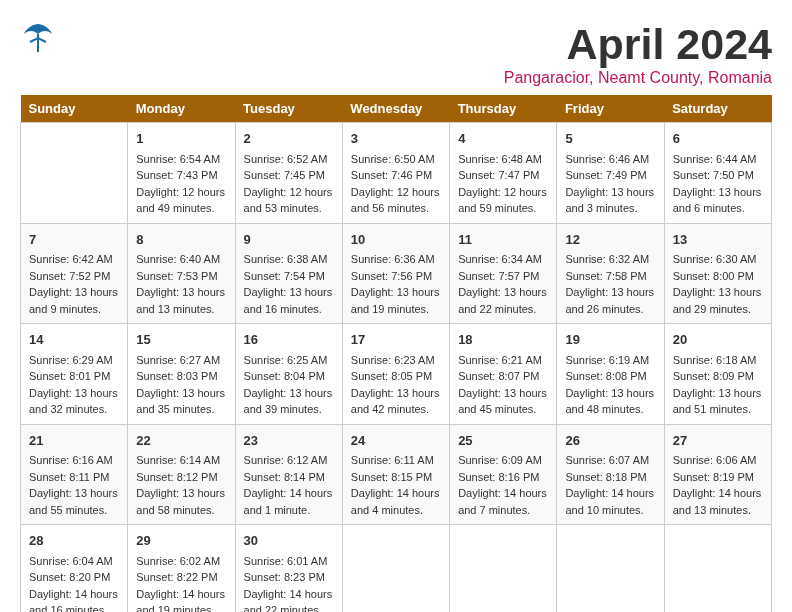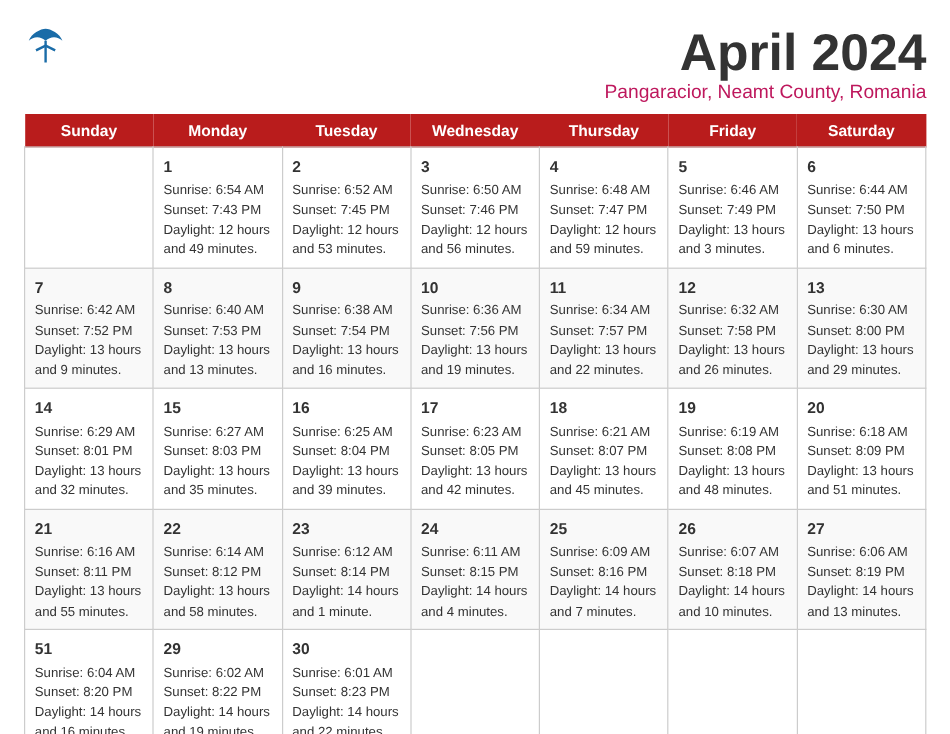--- a/index.html
+++ b/index.html
@@ -42,23 +42,23 @@
     .subtitle {
       font-size: 16px;
       color: #be185d;
     }
     table {
       width: 100%;
       border-collapse: collapse;
       font-size: 11px;
     }
     thead tr th {
-      background-color: #b91c1c;
+      background-color: #a16207;
       color: white;
-      text-align: center;
+      text-align: left;
       padding: 6px 8px;
       font-size: 13px;
       font-weight: bold;
     }
     tbody tr td {
       border: 1px solid #ccc;
       vertical-align: top;
       padding: 6px 8px;
       min-height: 70px;
       color: #333;
@@ -224,21 +224,21 @@
         <td><span class="day-number">26</span><span class="day-info" style="white-space: pre-line;">Sunrise: 6:07 AM
 Sunset: 8:18 PM
 Daylight: 14 hours
 and 10 minutes.</span></td>
         <td><span class="day-number">27</span><span class="day-info" style="white-space: pre-line;">Sunrise: 6:06 AM
 Sunset: 8:19 PM
 Daylight: 14 hours
 and 13 minutes.</span></td>
       </tr>
       <tr>
-        <td><span class="day-number">51</span><span class="day-info" style="white-space: pre-line;">Sunrise: 6:04 AM
+        <td><span class="day-number">28</span><span class="day-info" style="white-space: pre-line;">Sunrise: 6:04 AM
 Sunset: 8:20 PM
 Daylight: 14 hours
 and 16 minutes.</span></td>
         <td><span class="day-number">29</span><span class="day-info" style="white-space: pre-line;">Sunrise: 6:02 AM
 Sunset: 8:22 PM
 Daylight: 14 hours
 and 19 minutes.</span></td>
         <td><span class="day-number">30</span><span class="day-info" style="white-space: pre-line;">Sunrise: 6:01 AM
 Sunset: 8:23 PM
 Daylight: 14 hours

